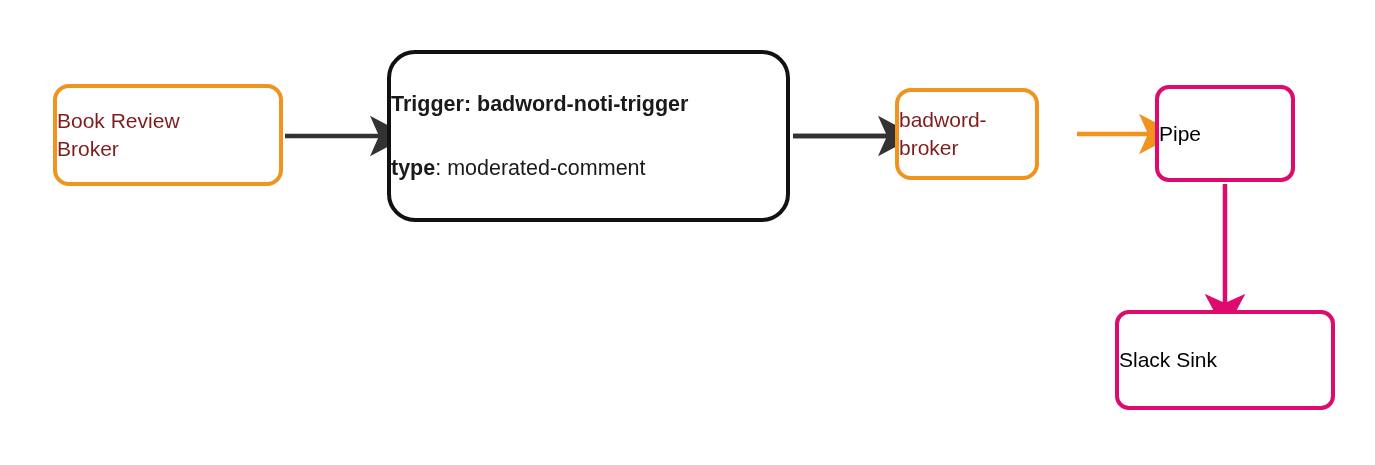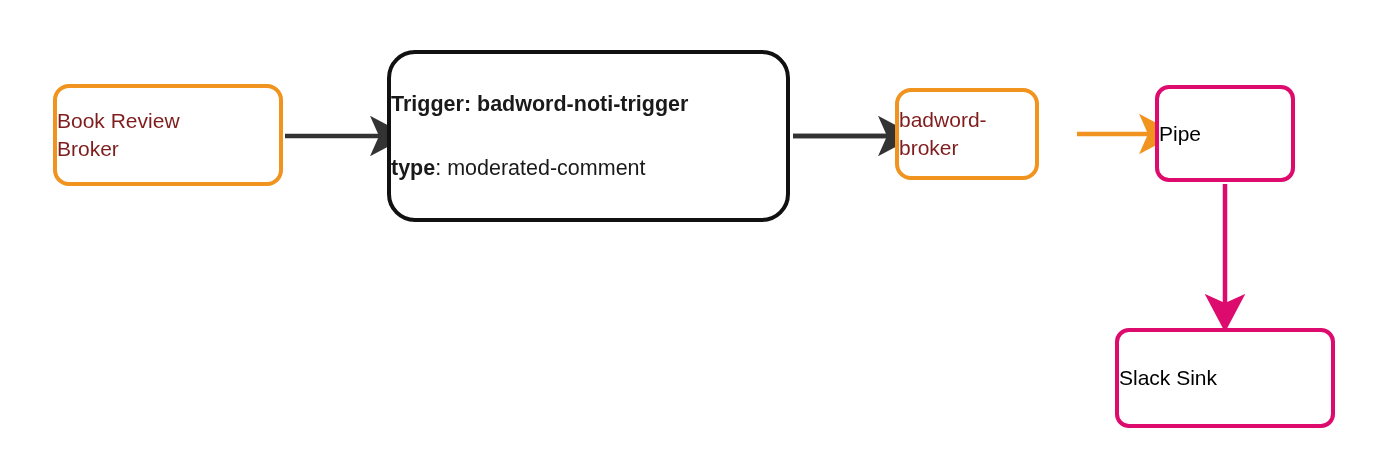--- a/index.html
+++ b/index.html
@@ -67,21 +67,21 @@
     left: 895px; top: 88px;
     width: 144px; height: 92px;
     font-size: 21px;
   }
   #node-pipe {
     left: 1155px; top: 85px;
     width: 140px; height: 97px;
     font-size: 21px;
   }
   #node-slack-sink {
-    left: 1115px; top: 328px;
+    left: 1115px; top: 310px;
     width: 220px; height: 100px;
     font-size: 21px;
   }
 
   
   .edge-svg {
     position: absolute;
     left: 0; top: 0;
     width: 1375px;
     height: 465px;

